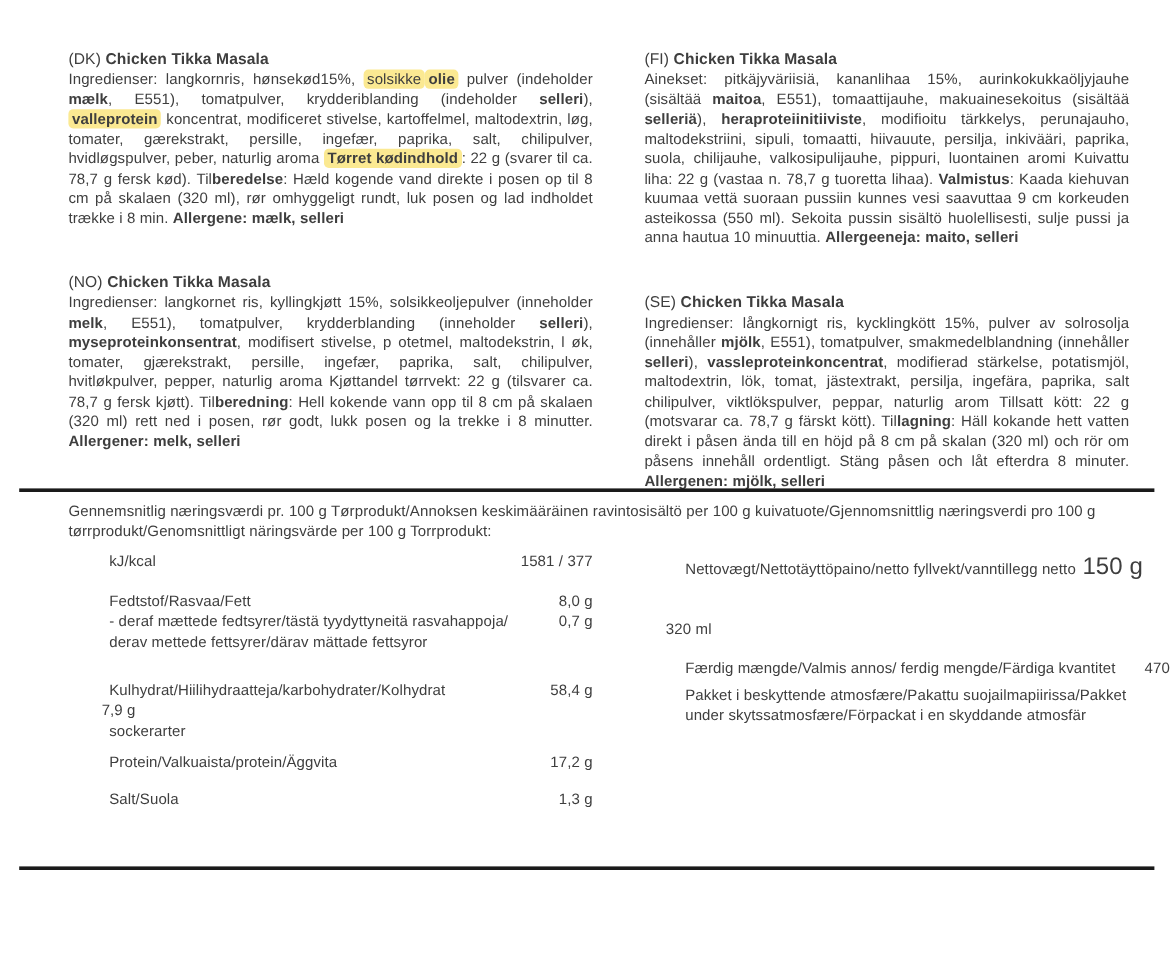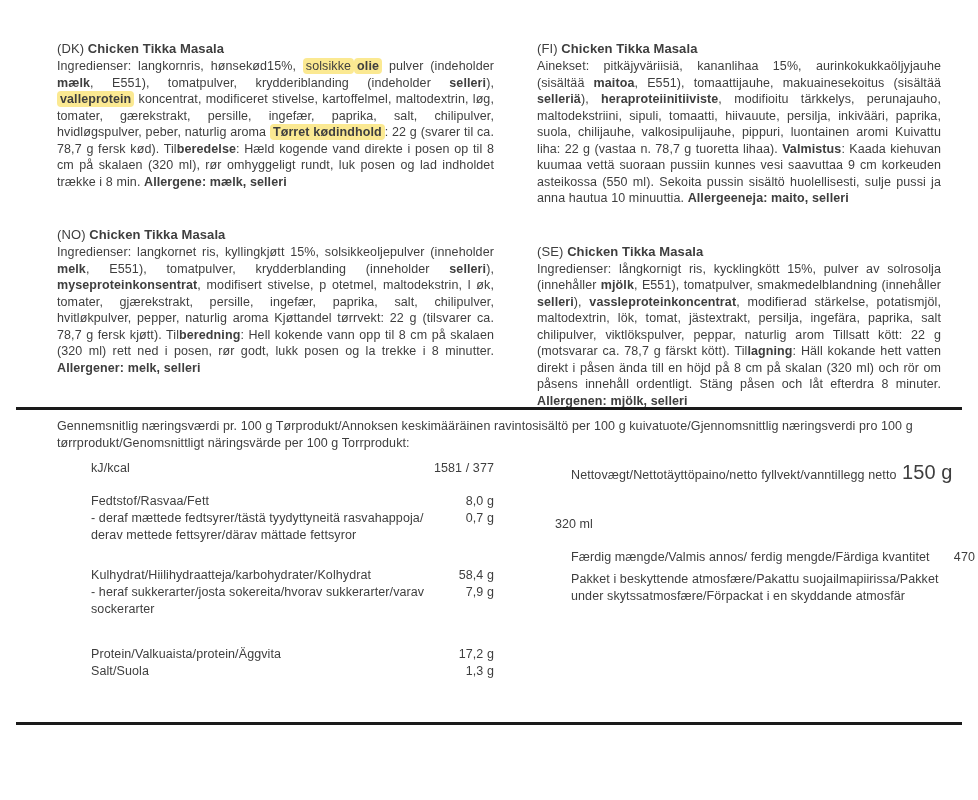--- a/index.html
+++ b/index.html
@@ -37,23 +37,23 @@
   .nut-header{margin:0 0 9px 0;width:870px;}
   .nut-cols{display:flex;column-gap:43px;}
   .nut-left{width:437px;}
   .nut-right{width:404px;}
   .nut-row{margin:0;}
   .nut-line{display:flex;justify-content:space-between;align-items:baseline;line-height:17px;}
   .nut-label{flex:1 1 auto;padding-left:34px;}
   .nut-value{flex:0 0 auto;white-space:nowrap;text-align:right;min-width:56px;}
   .mb16{margin-bottom:16px;}
   .mb23{margin-bottom:23px;}
-  .mb24{margin-bottom:28px;}
+  .mb24{margin-bottom:9px;}
   .mb15{margin-bottom:15px;}
-  .mb14{margin-bottom:0;}
+  .mb14{margin-bottom:14px;}
   .mb32{margin-bottom:32px;}
   .mb5{margin-bottom:5px;}
   .big{font-size:20px;line-height:24px;}
   .nolabelwrap .nut-label{white-space:nowrap;overflow:visible;}
 </style>
 </head>
 <body>
 
 <div class="page">
 
@@ -106,21 +106,20 @@
           <div class="nut-line">
             <span class="nut-label">derav mettede fettsyrer/därav mättade fettsyror</span>
           </div>
         </div>
         <div class="nut-row mb24">
           <div class="nut-line">
             <span class="nut-label">Kulhydrat/Hiilihydraatteja/karbohydrater/Kolhydrat</span>
             <span class="nut-value">58,4 g</span>
           </div>
           <div class="nut-line">
-            <span class="nut-label">- heraf sukkerarter/josta sokereita/hvorav sukkerarter/varav</span>
             <span class="nut-value">7,9 g</span>
           </div>
           <div class="nut-line">
             <span class="nut-label">sockerarter</span>
           </div>
         </div>
         <div class="nut-row mb14">
           <div class="nut-line">
             <span class="nut-label">Protein/Valkuaista/protein/Äggvita</span>
             <span class="nut-value">17,2 g</span>

